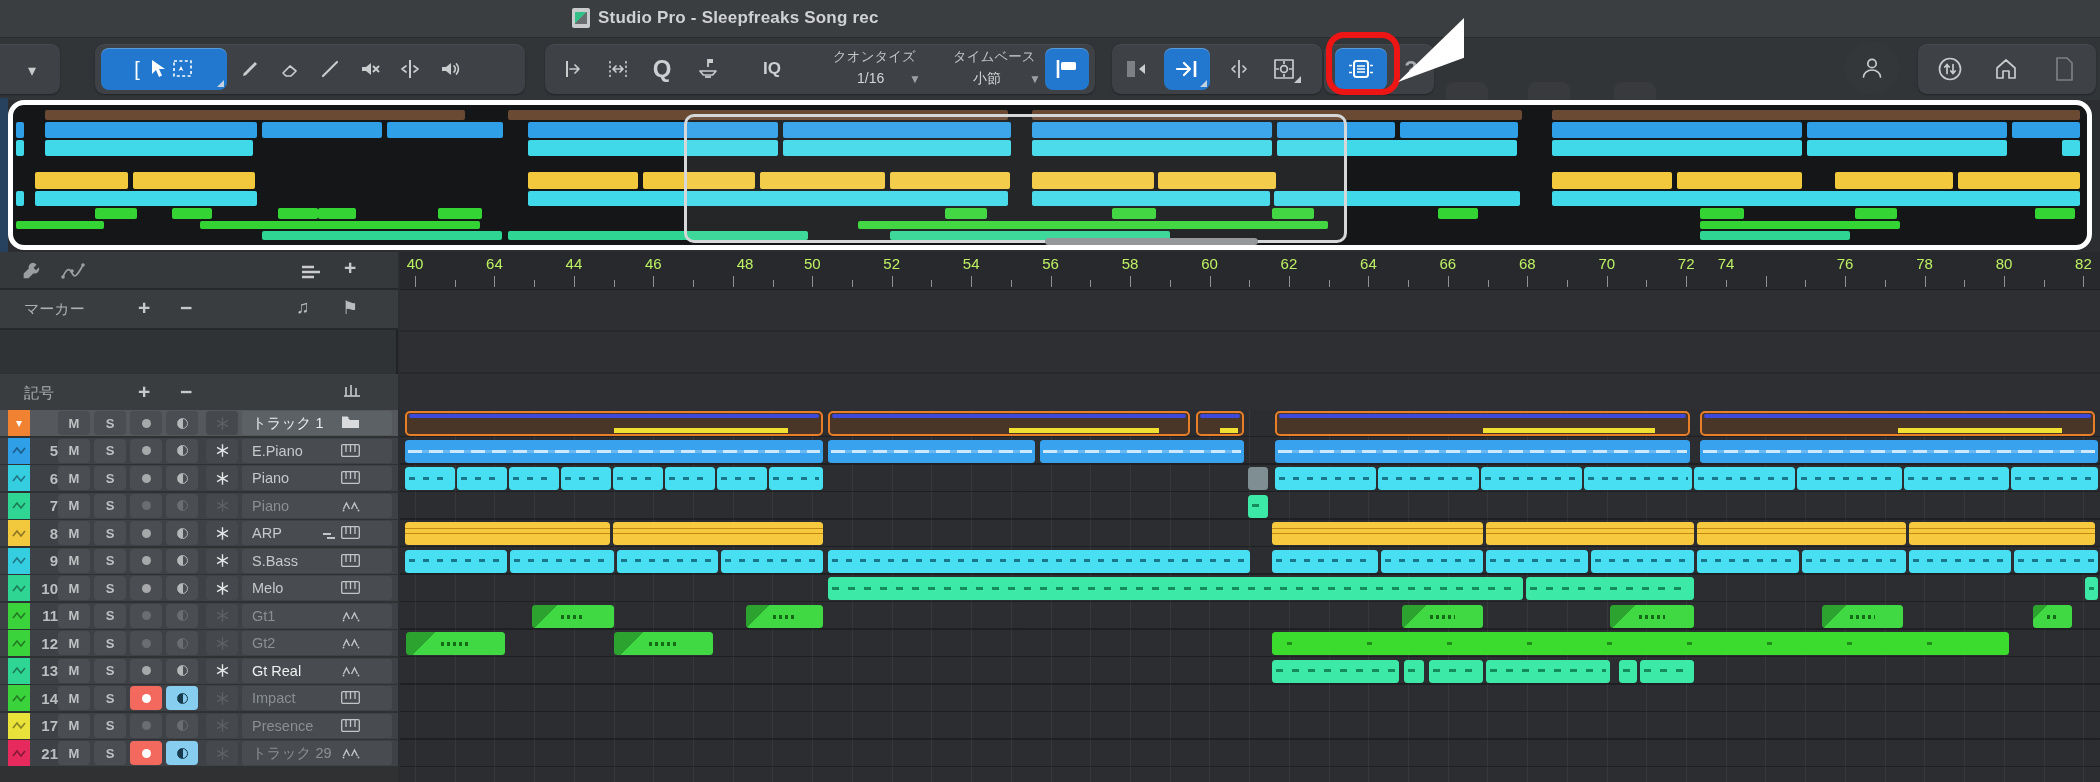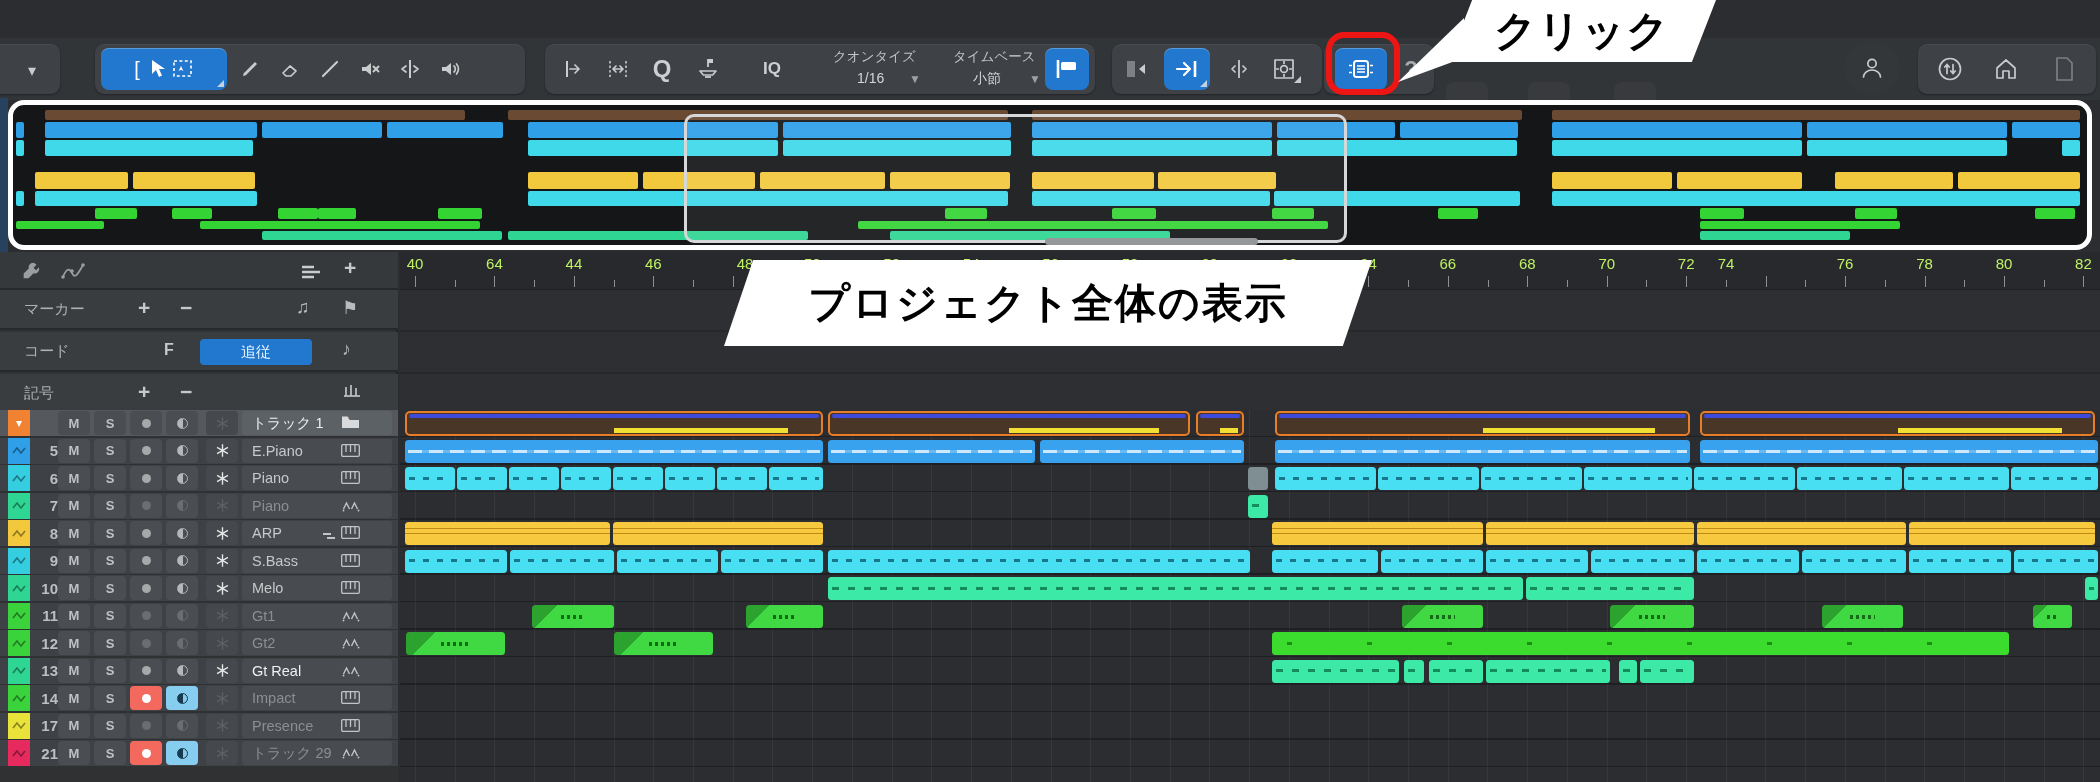--- a/index.html
+++ b/index.html
@@ -143,20 +143,26 @@
     background:repeating-linear-gradient(90deg,rgba(10,90,10,.6) 0 5px,transparent 5px 80px);}
   .k-gray{background:#7e8e92;}
   #scroll-arrow{position:absolute;right:5px;top:12px;width:0;height:0;border-left:7px solid transparent;
     border-right:7px solid transparent;border-bottom:10px solid #9a9ea0;}
 </style>
 </head>
 <body>
 
 <div id="stage">
 
+  <div id="titlebar">
+    <div id="title-group">
+      <span id="doc-icon"></span>
+      <span id="title-text">Studio Pro - Sleepfreaks Song rec</span>
+    </div>
+  </div>
 
   <div id="toolbar">
     <div class="tgroup" style="left:-30px;width:90px">
       <span class="tbtn" style="left:52px;top:18px;width:20px;height:16px">▾</span>
     </div>
 
     <div class="tgroup" style="left:95px;width:430px">
       <div class="tbtn blue-btn corner" style="left:6px;top:4px;width:126px;height:42px;gap:6px">
         <span style="font-size:20px;color:#fff">[</span>
         <span class="ico">
@@ -315,23 +321,20 @@
       <span class="tbtn" style="left:126px;top:8px;width:40px;height:34px;opacity:.45">
           <svg width="24" height="28" viewBox="0 0 24 28">
             <path d="M5 3h10l5 5v17H5z" stroke="#c9cbcd" fill="none" stroke-width="1.7" stroke-linecap="round" stroke-linejoin="round"></path>
           </svg>
         </span>
     </div>
   </div>
 
   <div id="red-ring"></div>
   <div id="click-wedge"></div>
-  <div id="click-callout" class="callout">
-    <span>クリック</span>
-  </div>
 
   <div id="edge-strip"></div>
 
   <div id="overview">
       <span class="ov-seg" style="left:32px;top:5px;width:420px;height:10px;background:#6b4a33"></span>
       <span class="ov-seg" style="left:495px;top:5px;width:500px;height:10px;background:#6b4a33"></span>
       <span class="ov-seg" style="left:1019px;top:5px;width:490px;height:10px;background:#6b4a33"></span>
       <span class="ov-seg" style="left:1539px;top:5px;width:528px;height:10px;background:#6b4a33"></span>
       <span class="ov-seg" style="left:3px;top:17px;width:8px;height:16px;background:#2f9fe8"></span>
       <span class="ov-seg" style="left:32px;top:17px;width:212px;height:16px;background:#2f9fe8"></span>
@@ -463,23 +466,20 @@
       <span class="tick" style="left:1604px;height:11px"></span>
       <span class="tick" style="left:1643.7250000000001px;height:7px"></span>
       <span class="tick" style="left:1683.45px;height:11px"></span>
     </div>
 
   <div id="headerlane">
     <div class="lane-sep" style="top:40px"></div>
     <div class="lane-sep" style="top:82px"></div>
   </div>
 
-  <div id="ov-callout" class="callout">
-    <span>プロジェクト全体の表示</span>
-  </div>
 
   <div id="leftpanel">
     <div id="lp-header">
       <span class="lp-ico" style="left:20px;top:8px"><svg width="22" height="22" viewBox="0 0 24 24">
             <path d="M14.5 3a5 5 0 00-5 6.2L4 14.7V20h5.3l5.5-5.5A5 5 0 0020.7 8l-3.2 3.2-2.7-2.7L18 5.3A5 5 0 0014.5 3z" fill="#9a9ea0"></path>
           </svg></span>
       <span class="lp-ico" style="left:60px;top:8px"><svg width="26" height="22" viewBox="0 0 26 22">
             <path d="M3 17c3.5-9 6.5-9 9-4s4.5 4 11-8" fill="none" stroke="#9a9ea0" stroke-width="1.7"></path>
             <circle cx="3" cy="17" r="1.8" fill="#9a9ea0"></circle>
             <circle cx="12" cy="11" r="1.8" fill="#9a9ea0"></circle>
@@ -489,28 +489,20 @@
             <path d="M4 7h12M4 12h18M4 17h12" stroke="#c9cbcd" stroke-width="2.6"></path>
           </svg></span>
       <span class="lp-pm" style="left:344px;top:4px">+</span>
     </div>
     <div class="lp-row" style="top:38px">
       <span class="lp-label">マーカー</span>
       <span class="lp-pm" style="left:138px">+</span>
       <span class="lp-pm" style="left:180px">−</span>
       <span class="lp-ico" style="left:296px">♫</span>
       <span class="lp-ico" style="left:342px">⚑</span>
-    </div>
-    <div class="lp-row" style="top:80px">
-      <span class="lp-label">コード</span>
-      <span id="chord-key">F</span>
-      <div id="follow-btn">
-        <span>追従</span>
-      </div>
-      <span class="lp-ico" style="left:342px">♪</span>
     </div>
     <div class="lp-row" style="top:122px">
       <span class="lp-label">記号</span>
       <span class="lp-pm" style="left:138px">+</span>
       <span class="lp-pm" style="left:180px">−</span>
       <span class="lp-ico" style="left:342px"><svg width="20" height="20" viewBox="0 0 20 20">
             <path d="M4 15V6M9 15V4M14 15V7" stroke="#b9bbbd" stroke-width="1.8"></path>
             <path d="M2 15h16" stroke="#b9bbbd" stroke-width="1.8"></path>
           </svg></span>
     </div>

